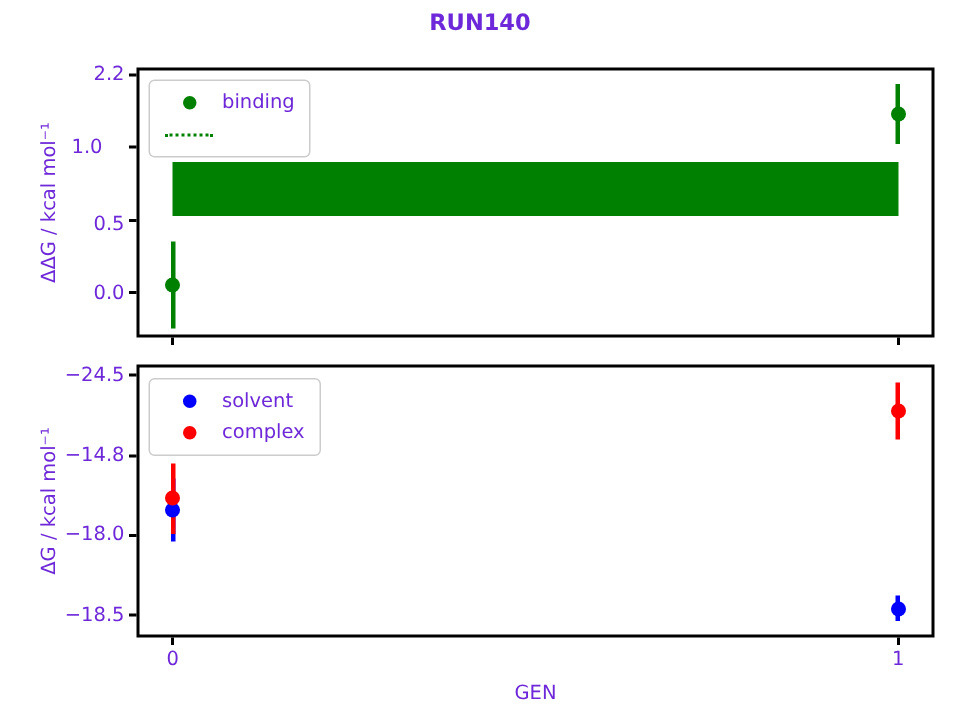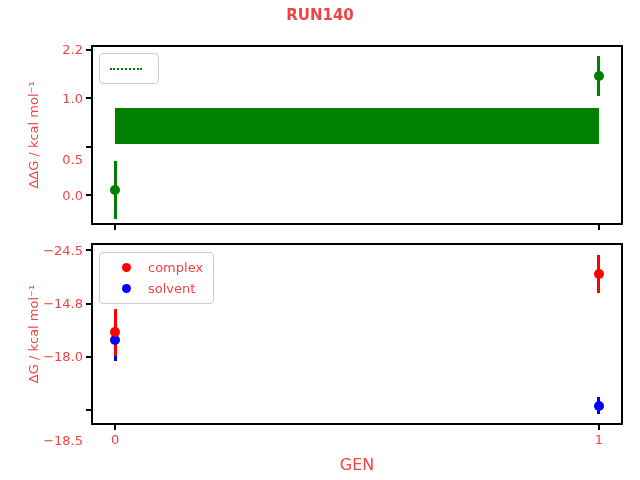--- a/index.html
+++ b/index.html
@@ -1,30 +1,30 @@
 <!DOCTYPE html>
 <html><head>
 <meta charset="utf-8">
 <style>
   html,body{margin:0;padding:0;background:#ffffff;}
   .fig{
     position:relative;width:640px;height:480px;background:#ffffff;
-    font-family:"DejaVu Sans","Liberation Sans",sans-serif;color:#ef4444;
+    font-family:"DejaVu Sans","Liberation Sans",sans-serif;color:#6d28d9;
     overflow:hidden;
   }
   .title{
     position:absolute;left:320px;top:6px;transform:translateX(-50%);
     font-size:15px;font-weight:600;white-space:nowrap;
   }
   .ylab{
     position:absolute;font-size:13px;white-space:nowrap;
     transform:translate(-50%,-50%) rotate(-90deg);
   }
   .xlab{
-    position:absolute;font-size:16px;white-space:nowrap;transform:translateX(-50%);
+    position:absolute;font-size:13px;white-space:nowrap;transform:translateX(-50%);
   }
   .axes-clip{position:absolute;overflow:hidden;background:transparent;}
   .axes-frame{position:absolute;border:2px solid #000;box-sizing:border-box;pointer-events:none;z-index:5;}
   .tickmark{position:absolute;background:#000;z-index:4;}
   .ticklabel{position:absolute;font-size:13px;line-height:13px;}
   .ticklabel.y{text-align:right;}
   .ticklabel.x{text-align:center;}
   .band{position:absolute;z-index:1;}
   .errline{position:absolute;width:3px;z-index:2;}
   .pt{position:absolute;width:10px;height:10px;border-radius:50%;z-index:3;}
@@ -54,23 +54,23 @@
         <div class="band" style="left: 24.1818px; top: 62.9032px; width: 483.636px; height: 35.8065px; background: rgb(0, 128, 0);"></div>
         <div class="errline" style="left: 22.6818px; top: 116.129px; height: 58.0645px; background: rgb(0, 128, 0);"></div>
         <div class="pt" style="left: 19.1818px; top: 140.161px; background: rgb(0, 128, 0);"></div>
         <div class="errline" style="left: 506.318px; top: 10.6452px; height: 40.6452px; background: rgb(0, 128, 0);"></div>
         <div class="pt" style="left: 502.818px; top: 25.9677px; background: rgb(0, 128, 0);"></div>
       </div>
       <div class="axes-frame" style="left: 91px; top: 45px; width: 532px; height: 180px;"></div>
       <div class="tickmark" style="left: 86px; top: 48.8387px; width: 5px; height: 2px;"></div>
       <div class="ticklabel y" style="left: 33px; top: 43.3387px; width: 50px;">2.2</div>
       <div class="tickmark" style="left: 86px; top: 97.2258px; width: 5px; height: 2px;"></div>
-      <div class="ticklabel y" style="left: 33px; top: 91.7258px; width: 50px;">1.0</div>
+      <div class="ticklabel y" style="left: 33px; top: 91.7258px; width: 50px; text-align: center;">1.0</div>
       <div class="tickmark" style="left: 86px; top: 145.613px; width: 5px; height: 2px;"></div>
-      <div class="ticklabel y" style="left: 33px; top: 153px; width: 50px;">0.5</div>
+      <div class="ticklabel y" style="left: 33px; top: 143px; width: 50px;">0.5</div>
       <div class="tickmark" style="left: 86px; top: 194px; width: 5px; height: 2px;"></div>
       <div class="ticklabel y" style="left: 33px; top: 188.5px; width: 50px;">0.0</div>
       <div class="tickmark" style="left: 114.182px; top: 225px; width: 2px; height: 5px;"></div>
       <div class="tickmark" style="left: 597.818px; top: 225px; width: 2px; height: 5px;"></div>
       <div class="axes-clip" style="left: 91px; top: 243px; width: 532px; height: 182px;">
         <div class="errline" style="left: 22.6818px; top: 75.5673px; height: 42.5731px; background: rgb(0, 0, 255);"></div>
         <div class="pt" style="left: 19.1818px; top: 91.8538px; background: rgb(0, 0, 255);"></div>
         <div class="errline" style="left: 506.318px; top: 154.327px; height: 17.0292px; background: rgb(0, 0, 255);"></div>
         <div class="pt" style="left: 502.818px; top: 157.842px; background: rgb(0, 0, 255);"></div>
         <div class="errline" style="left: 22.6818px; top: 65.9883px; height: 46.8304px; background: rgb(255, 0, 0);"></div>
@@ -79,42 +79,48 @@
         <div class="pt" style="left: 502.818px; top: 25.8655px; background: rgb(255, 0, 0);"></div>
       </div>
       <div class="axes-frame" style="left: 91px; top: 243px; width: 532px; height: 182px;"></div>
       <div class="tickmark" style="left: 86px; top: 249.45px; width: 5px; height: 2px;"></div>
       <div class="ticklabel y" style="left: 33px; top: 243.95px; width: 50px;">−24.5</div>
       <div class="tickmark" style="left: 86px; top: 302.667px; width: 5px; height: 2px;"></div>
       <div class="ticklabel y" style="left: 33px; top: 297.167px; width: 50px;">−14.8</div>
       <div class="tickmark" style="left: 86px; top: 355.883px; width: 5px; height: 2px;"></div>
       <div class="ticklabel y" style="left: 33px; top: 350.383px; width: 50px; text-align: right;">−18.0</div>
       <div class="tickmark" style="left: 86px; top: 409.099px; width: 5px; height: 2px;"></div>
-      <div class="ticklabel y" style="left: 33px; top: 403.599px; width: 50px; margin-top: 30px;">−18.5</div>
+      <div class="ticklabel y" style="left: 33px; top: 403.599px; width: 50px;">−18.5</div>
       <div class="tickmark" style="left: 114.182px; top: 425px; width: 2px; height: 5px;"></div>
       <div class="ticklabel x" style="left: 100.182px; top: 433px; width: 30px;">0</div>
       <div class="tickmark" style="left: 597.818px; top: 425px; width: 2px; height: 5px;"></div>
       <div class="ticklabel x" style="left: 583.818px; top: 433px; width: 30px;">1</div>
     </div>
 
   <div class="legend" style="left:99px;top:53px;">
+    <div class="lrow">
+      <span class="lmark">
+          <span class="dot" style="color: rgb(0, 128, 0);"></span>
+        </span>
+      <span class="ltext">binding</span>
+    </div>
     <div class="lrow">
       <span class="lmark">
           <span class="dotted-line" style="color: rgb(0, 128, 0);"></span>
         </span>
     </div>
   </div>
 
   <div class="legend" style="left:99px;top:252px;">
     <div class="lrow">
       <span class="lmark">
+          <span class="dot" style="color: rgb(0, 0, 255);"></span>
+        </span>
+      <span class="ltext">solvent</span>
+    </div>
+    <div class="lrow">
+      <span class="lmark">
           <span class="dot" style="color: rgb(255, 0, 0);"></span>
         </span>
       <span class="ltext">complex</span>
-    </div>
-    <div class="lrow">
-      <span class="lmark">
-          <span class="dot" style="color: rgb(0, 0, 255);"></span>
-        </span>
-      <span class="ltext">solvent</span>
     </div>
   </div>
 </div>
 
 </body></html>

